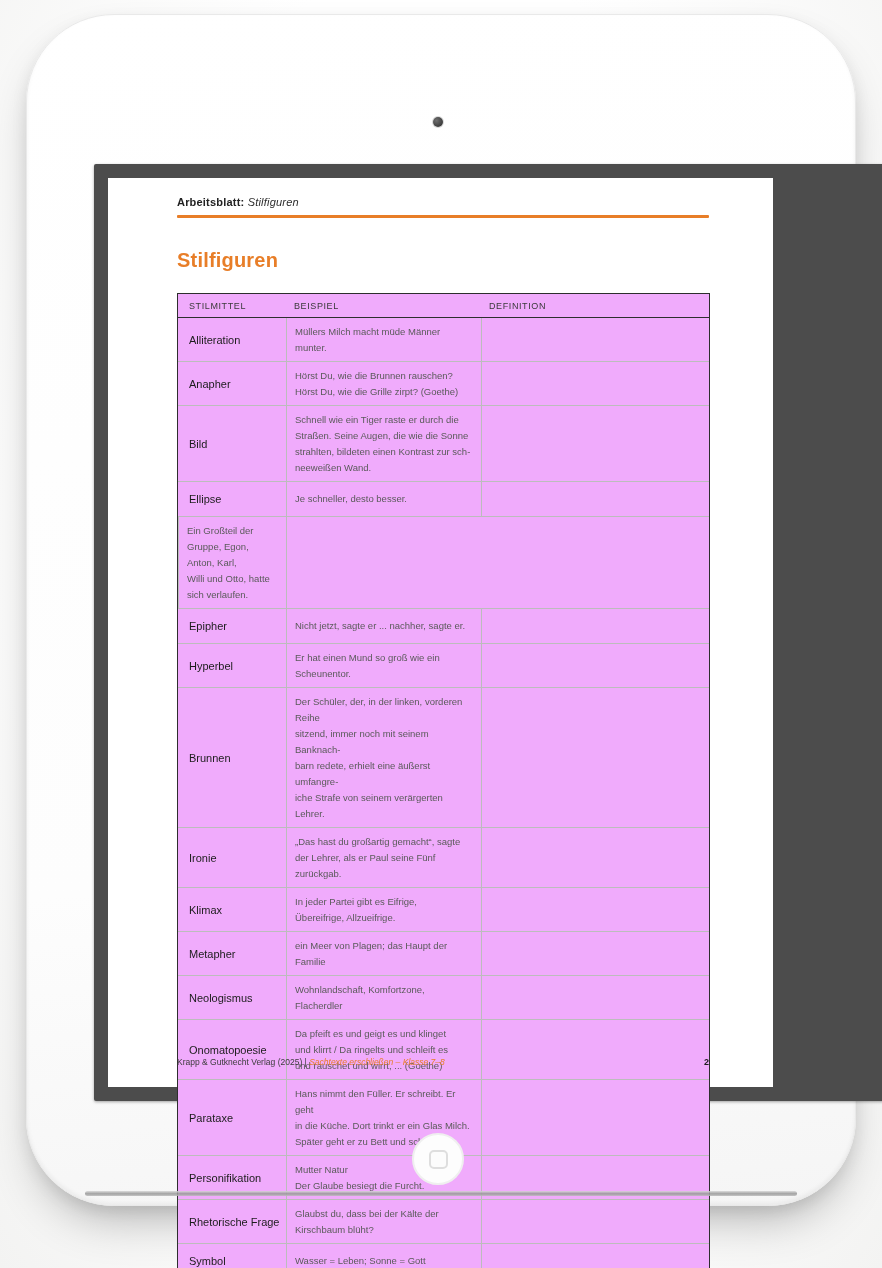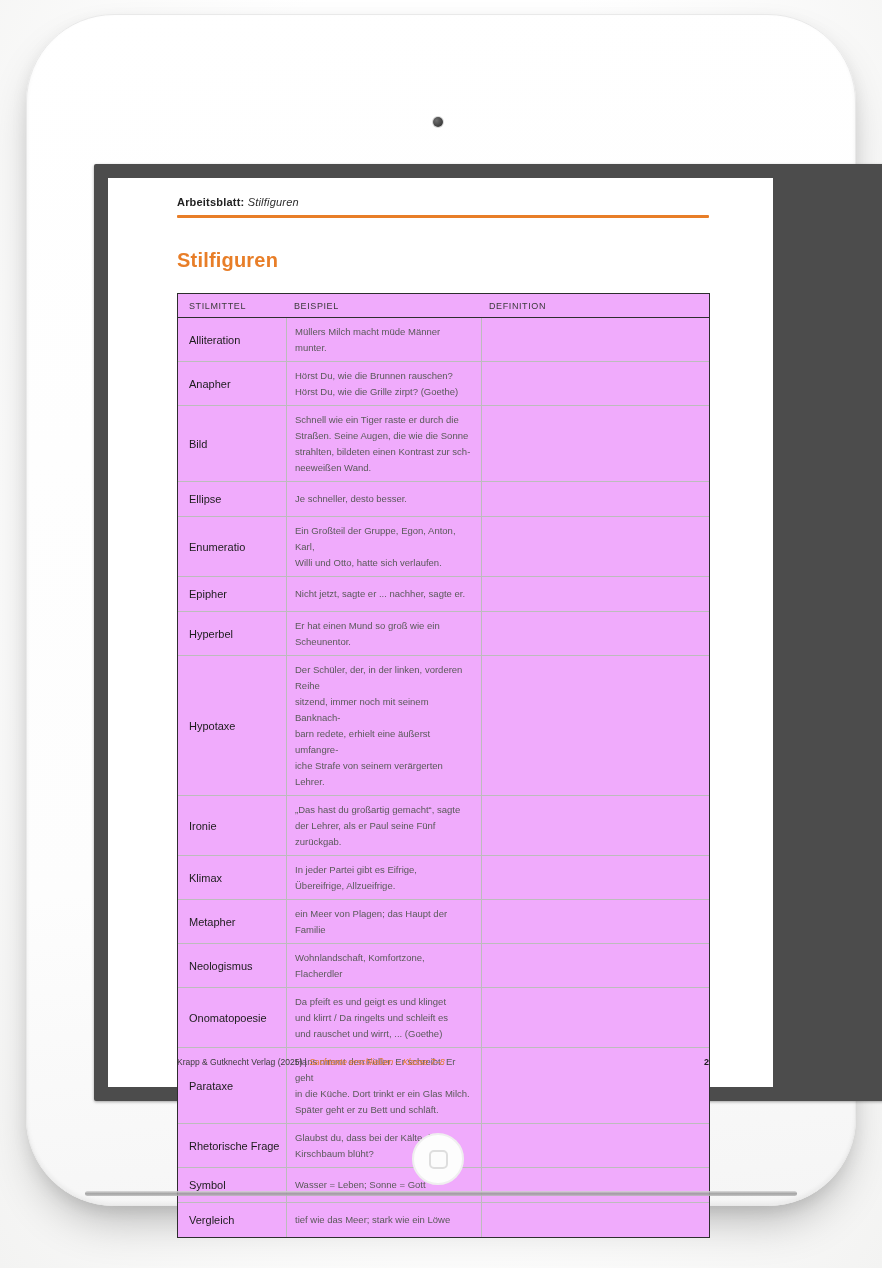--- a/index.html
+++ b/index.html
@@ -130,41 +130,40 @@
     <div class="cell c3"></div>
   </div>
 
   <div class="trow">
     <div class="cell c1">Ellipse</div>
     <div class="cell c2">Je schneller, desto besser.</div>
     <div class="cell c3"></div>
   </div>
 
   <div class="trow">
-    <div class="cell c1">Enumeratio</div>
     <div class="cell c2">Ein Großteil der Gruppe, Egon, Anton, Karl,
 Willi und Otto, hatte sich verlaufen.</div>
     <div class="cell c3"></div>
   </div>
 
   <div class="trow">
     <div class="cell c1">Epipher</div>
     <div class="cell c2">Nicht jetzt, sagte er ... nachher, sagte er.</div>
     <div class="cell c3"></div>
   </div>
 
   <div class="trow">
     <div class="cell c1">Hyperbel</div>
     <div class="cell c2">Er hat einen Mund so groß wie ein
 Scheunentor.</div>
     <div class="cell c3"></div>
   </div>
 
   <div class="trow">
-    <div class="cell c1">Hypotaxe</div>
+    <div class="cell c1">Brunnen</div>
     <div class="cell c2">Der Schüler, der, in der linken, vorderen Reihe
 sitzend, immer noch mit seinem Banknach-
 barn redete, erhielt eine äußerst umfangre-
 iche Strafe von seinem verärgerten Lehrer.</div>
     <div class="cell c3"></div>
   </div>
 
   <div class="trow">
     <div class="cell c1">Ironie</div>
     <div class="cell c2">„Das hast du großartig gemacht“, sagte
@@ -200,20 +199,26 @@
   </div>
 
   <div class="trow">
     <div class="cell c1">Parataxe</div>
     <div class="cell c2">Hans nimmt den Füller. Er schreibt. Er geht
 in die Küche. Dort trinkt er ein Glas Milch.
 Später geht er zu Bett und schläft.</div>
     <div class="cell c3"></div>
   </div>
 
+  <div class="trow">
+    <div class="cell c1">Personifikation</div>
+    <div class="cell c2">Mutter Natur
+Der Glaube besiegt die Furcht.</div>
+    <div class="cell c3"></div>
+  </div>
 
   <div class="trow">
     <div class="cell c1">Rhetorische Frage</div>
     <div class="cell c2">Glaubst du, dass bei der Kälte der
 Kirschbaum blüht?</div>
     <div class="cell c3"></div>
   </div>
 
   <div class="trow">
     <div class="cell c1">Symbol</div>

